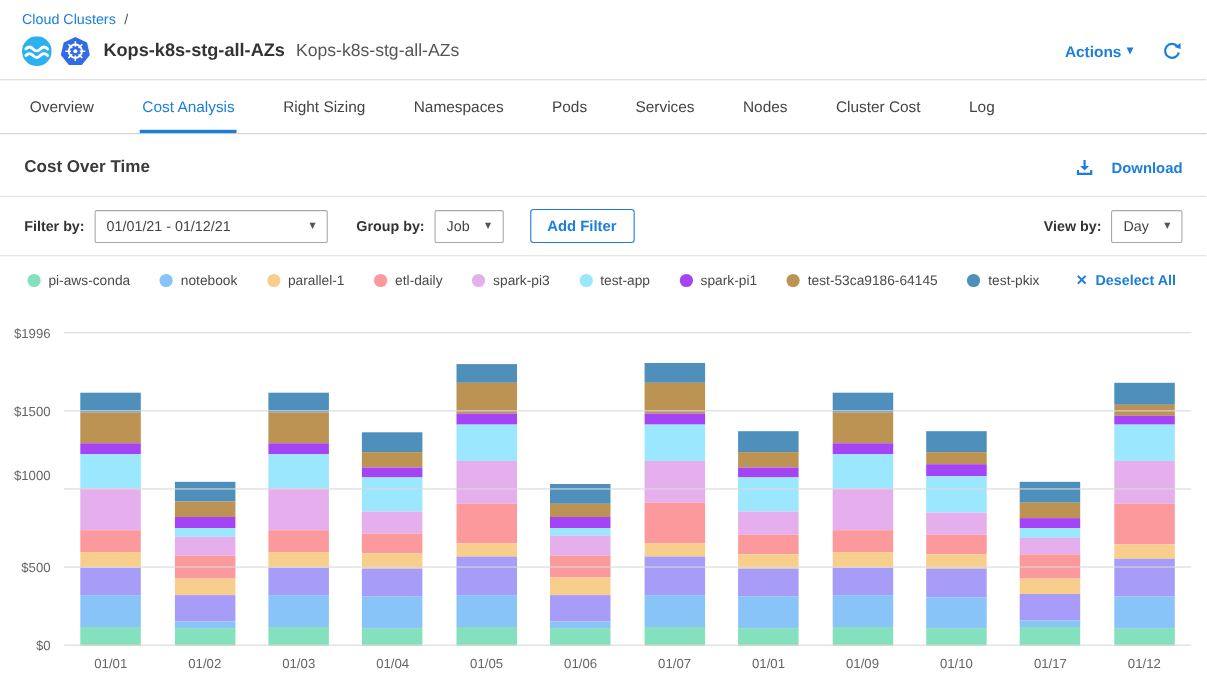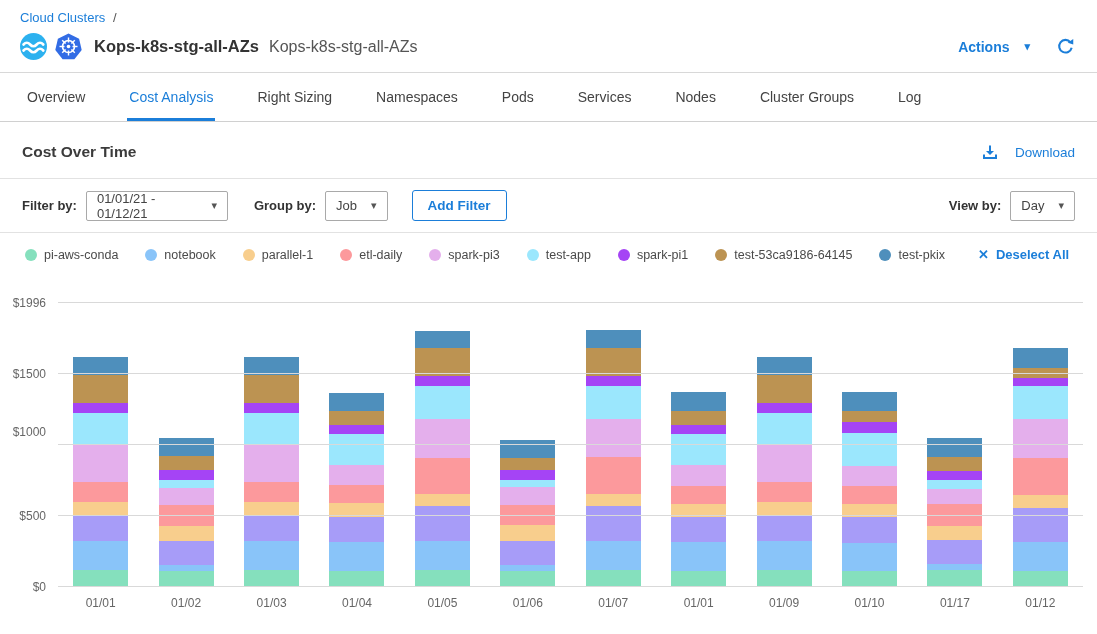--- a/index.html
+++ b/index.html
@@ -8,42 +8,42 @@
 
   
   .breadcrumb-row { padding:10px 20px 0 20px; font-size:13px; }
   .breadcrumb-link { color:#1b7ed9; cursor:pointer; }
   .breadcrumb-sep { color:#555; margin-left:4px; }
   .header-row { display:flex; align-items:center; padding:8px 22px 12px 20px; }
   .hicon { width:27px; height:27px; margin-right:8px; flex:0 0 auto; }
   .page-title { font-size:16.5px; font-weight:bold; color:#333; margin-left:4px; }
   .page-subtitle { font-size:16px; color:#555; margin-left:10px; }
   .header-right { margin-left:auto; display:flex; align-items:center; gap:26px; }
-  .actions-btn { color:#1b7ed9; font-weight:bold; font-size:14px; cursor:pointer; display:flex; align-items:center; gap:15px; }
+  .actions-btn { color:#1b7ed9; font-weight:bold; font-size:14px; cursor:pointer; display:flex; align-items:center; gap:5px; }
   .caret { font-size:11px; line-height:1; }
   .refresh-btn { cursor:pointer; display:flex; }
   .hr { border-bottom:1px solid #d8d8d8; }
 
   
   .tabs-row { display:flex; gap:40px; padding:16px 0 0 25px; border-bottom:1px solid #d0d0d0; }
   .tab { font-size:14px; color:#444; padding:0 2px 13px 2px; cursor:pointer; border-bottom:3px solid transparent; }
   .tab.active { color:#1b7ed9; border-bottom-color:#1b7ed9; }
 
   
   .section-row { display:flex; align-items:center; justify-content:space-between; padding:21px 22px 17px 22px; border-bottom:1px solid #e2e2e2; }
   .section-title { font-size:15.5px; font-weight:bold; color:#3b3b3b; }
-  .download-btn { color:#1b7ed9; font-weight:normal; font-size:13.5px; display:flex; align-items:center; gap:17px; cursor:pointer; }
+  .download-btn { color:#1b7ed9; font-weight:bold; font-size:13.5px; display:flex; align-items:center; gap:17px; cursor:pointer; }
 
   
   .filter-row { display:flex; align-items:center; padding:11px 22px; border-bottom:1px solid #e2e2e2; }
   .flabel { font-size:13px; font-weight:bold; color:#333; margin-right:9px; }
   .selectbox { border:1px solid #a9a9a9; border-radius:2px; height:30px; display:flex; align-items:center;
     padding:0 10px; font-size:13px; color:#444; cursor:pointer; background:#fff; }
   .selectbox .caret { margin-left:14px; color:#555; }
-  .date-select { width:142px; justify-content:space-between; }
+  .date-select { width:212px; justify-content:space-between; }
   .gap-l { margin-left:26px; }
   .add-filter-btn { margin-left:24px; border:1px solid #1b7ed9; color:#1b7ed9; font-weight:bold; font-size:13.5px;
     background:#fff; border-radius:3px; padding:7px 15px; cursor:pointer; }
   .filter-right { margin-left:auto; display:flex; align-items:center; }
 
   
   .legend-row { display:flex; align-items:center; gap:27px; padding:14px 25px 12px 25px; }
   .legend-item { display:flex; align-items:center; gap:7px; font-size:12.5px; color:#4a4a4a; cursor:pointer; }
   .legend-dot { width:12px; height:12px; border-radius:50%; }
   .deselect-all { color:#1b7ed9; font-weight:bold; font-size:13px; display:flex; align-items:center; gap:7px; cursor:pointer; margin-left:6px; }
@@ -108,21 +108,21 @@
 <div class="hr"></div>
 
 <div class="tabs-row" id="tabs">
     <div class="tab">Overview</div>
     <div class="tab active">Cost Analysis</div>
     <div class="tab">Right Sizing</div>
     <div class="tab">Namespaces</div>
     <div class="tab">Pods</div>
     <div class="tab">Services</div>
     <div class="tab">Nodes</div>
-    <div class="tab">Cluster Groups</div>
+    <div class="tab">Cluster Cost</div>
     <div class="tab">Log</div>
   </div>
 
 <div class="section-row">
   <span class="section-title">Cost Over Time</span>
   <div class="download-btn">
     <svg width="16" height="16" viewBox="0 0 16 16">
       <line x1="8" y1="1.5" x2="8" y2="7.5" stroke="#1b7ed9" stroke-width="2"></line>
       <polygon points="8,11 4,7 12,7" fill="#1b7ed9"></polygon>
       <path d="M2 10.5 v3.5 h12 v-3.5" fill="none" stroke="#1b7ed9" stroke-width="2"></path>

